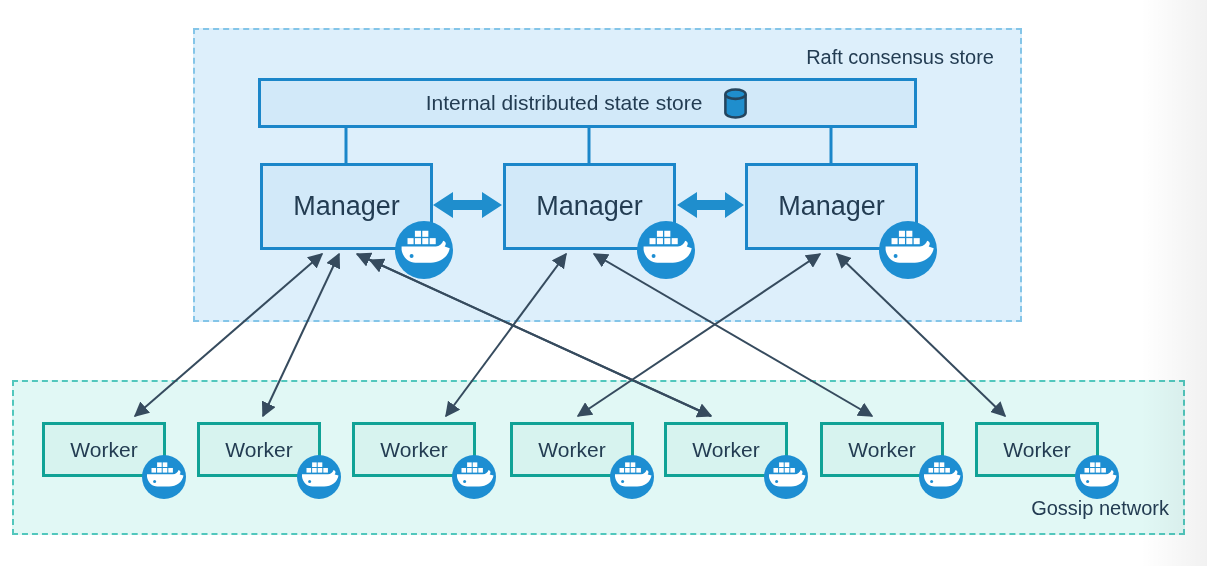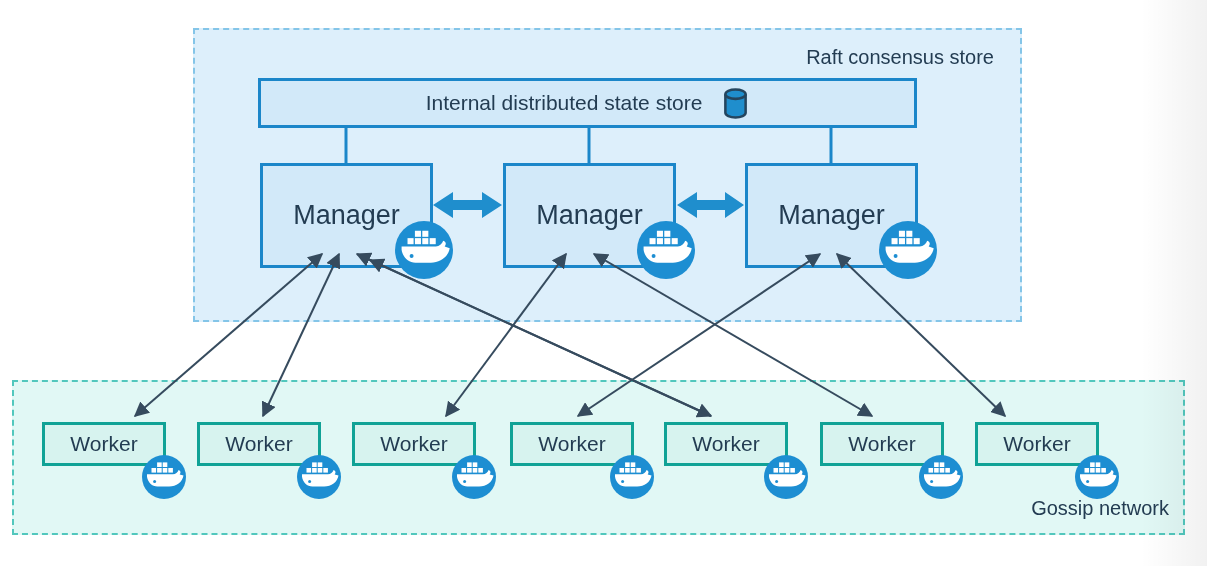--- a/index.html
+++ b/index.html
@@ -42,27 +42,27 @@
     box-sizing:border-box; background:var(--node-blue-fill);
     border:3px solid var(--node-blue-border); z-index:3;
     display:flex; align-items:center; justify-content:center; gap:20px;
   }
   .store-label{font-size:21px; color:var(--text); white-space:nowrap;}
   .node{
     position:absolute; box-sizing:border-box; z-index:3;
     display:flex; align-items:center; justify-content:center;
   }
   .manager{
-    width:173px; height:105px; top:163px;
+    width:173px; height:87px; top:163px;
     background:var(--node-blue-fill); border:3px solid var(--node-blue-border);
     font-size:27px; color:var(--text);
   }
   .m1{left:260px;} .m2{left:503px;} .m3{left:745px;}
   .worker{
-    width:124px; height:44px; top:422px;
+    width:124px; height:55px; top:422px;
     background:var(--worker-fill); border:3px solid var(--worker-border);
     font-size:21px; color:var(--text);
   }
   .w1{left:42px;} .w2{left:197px;} .w3{left:352px;} .w4{left:510px;}
   .w5{left:664px;} .w6{left:820px;} .w7{left:975px;}
   .arrows{position:absolute; left:0; top:0; z-index:5; pointer-events:none;}
   .thin-arrow{stroke:var(--thin-arrow); stroke-width:2; fill:none;}
   .arrowhead-shape{fill:var(--thin-arrow);}
   .thick-arrow{fill:var(--thick-arrow);}
   .store-link{stroke:var(--node-blue-border); stroke-width:3;}

